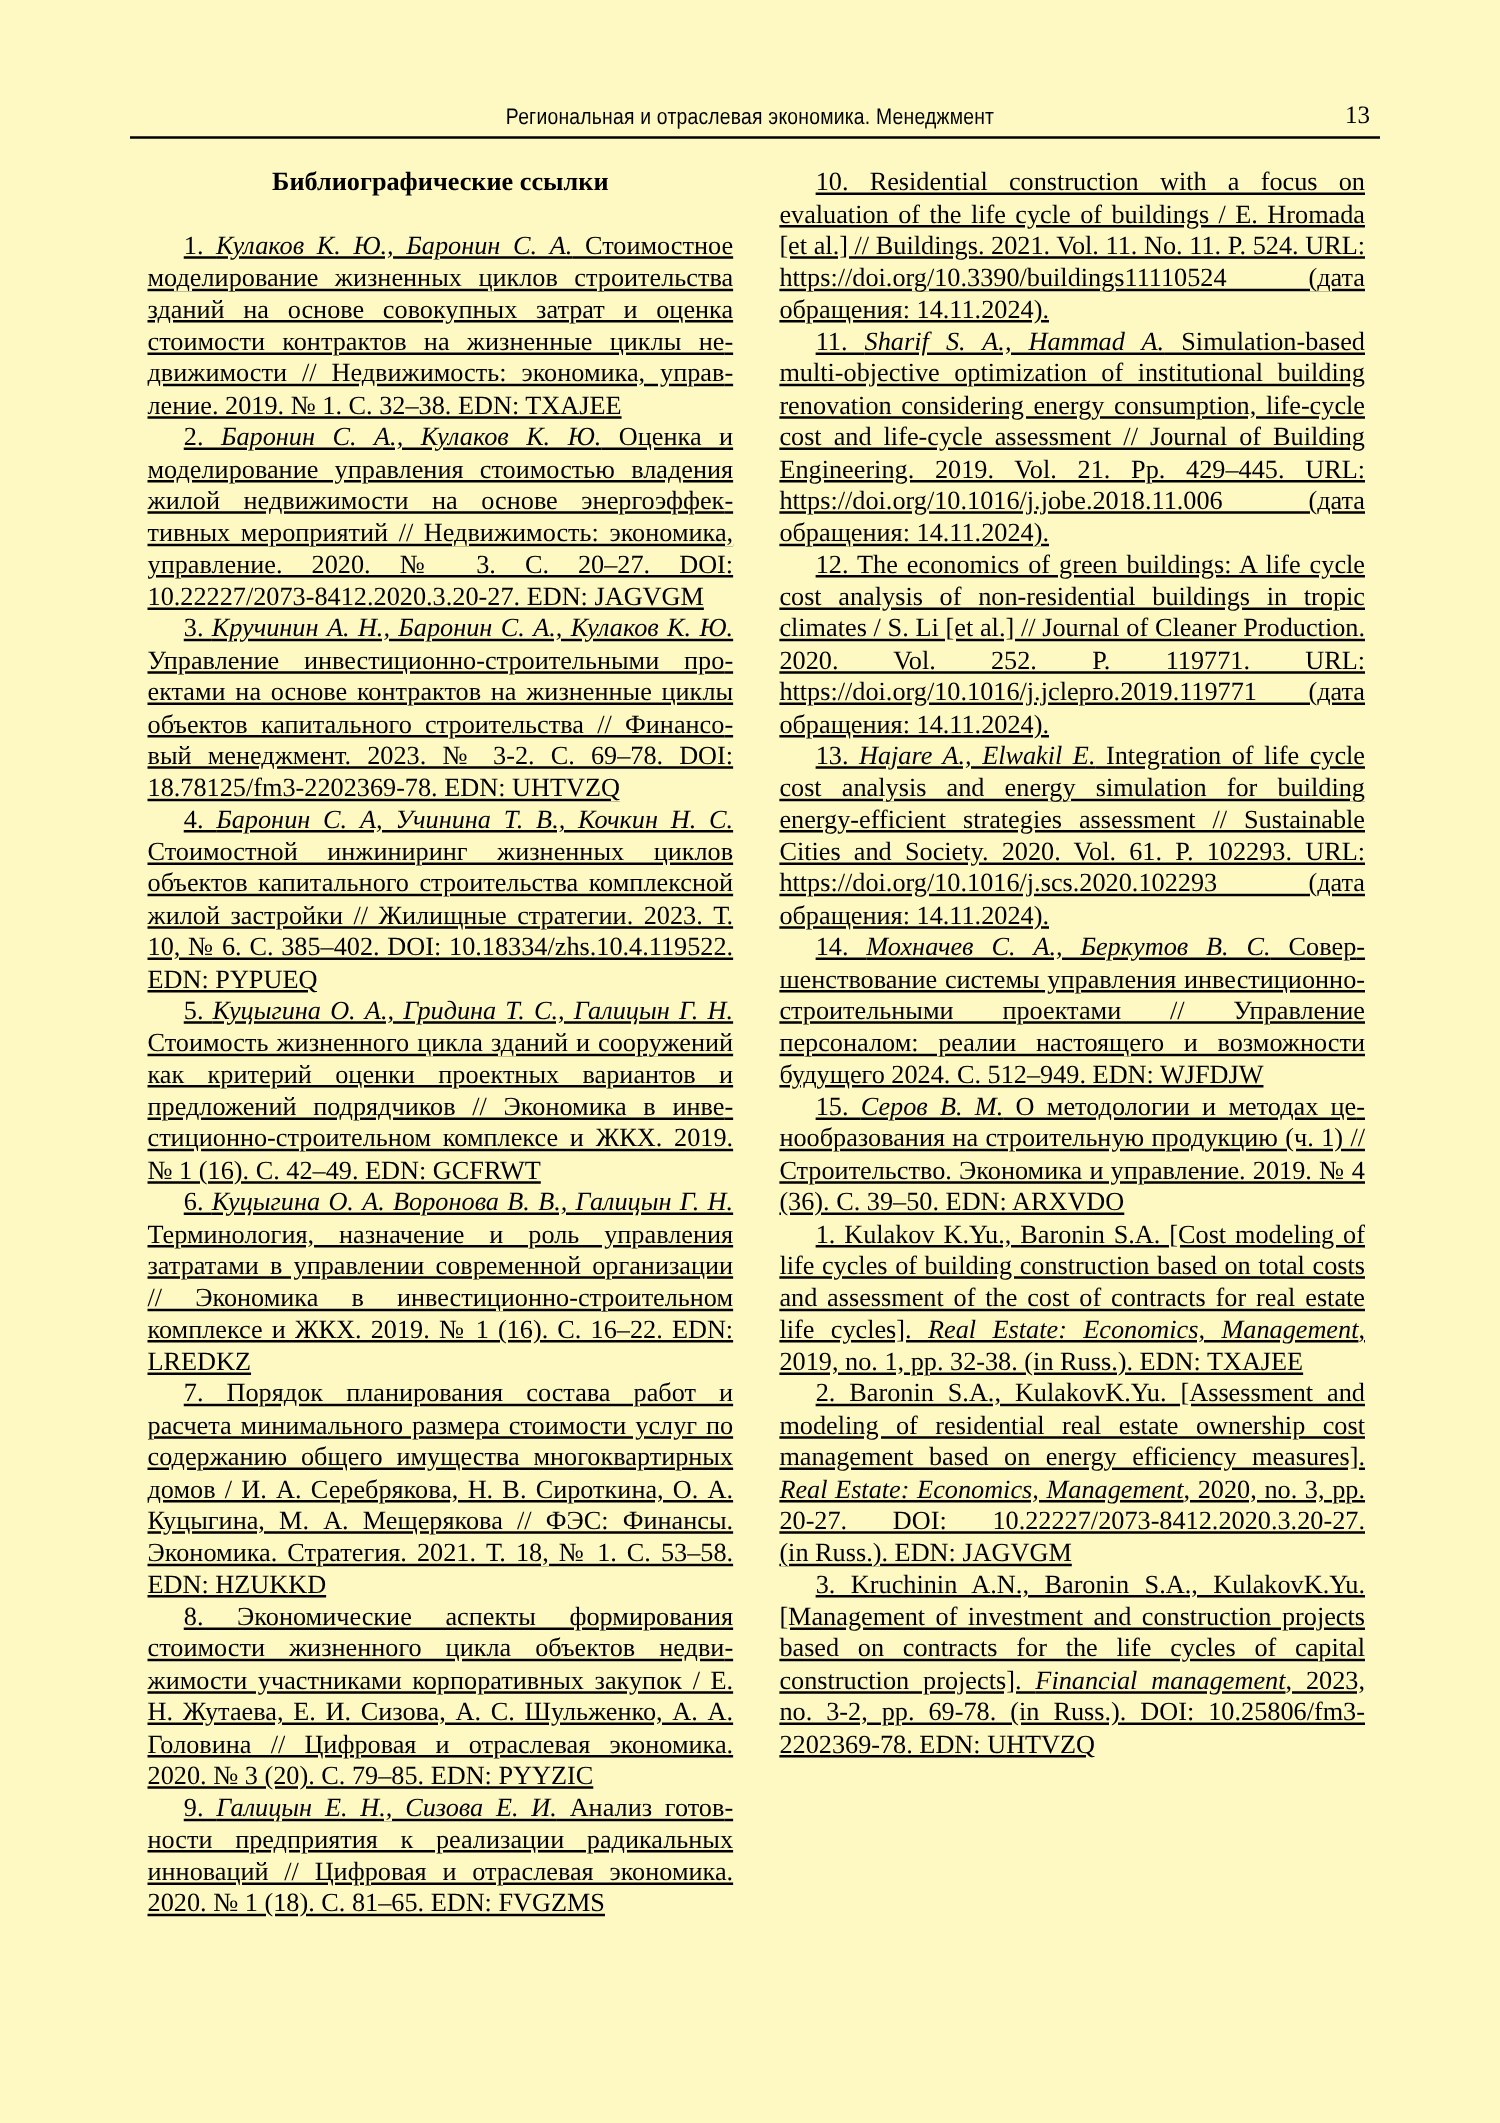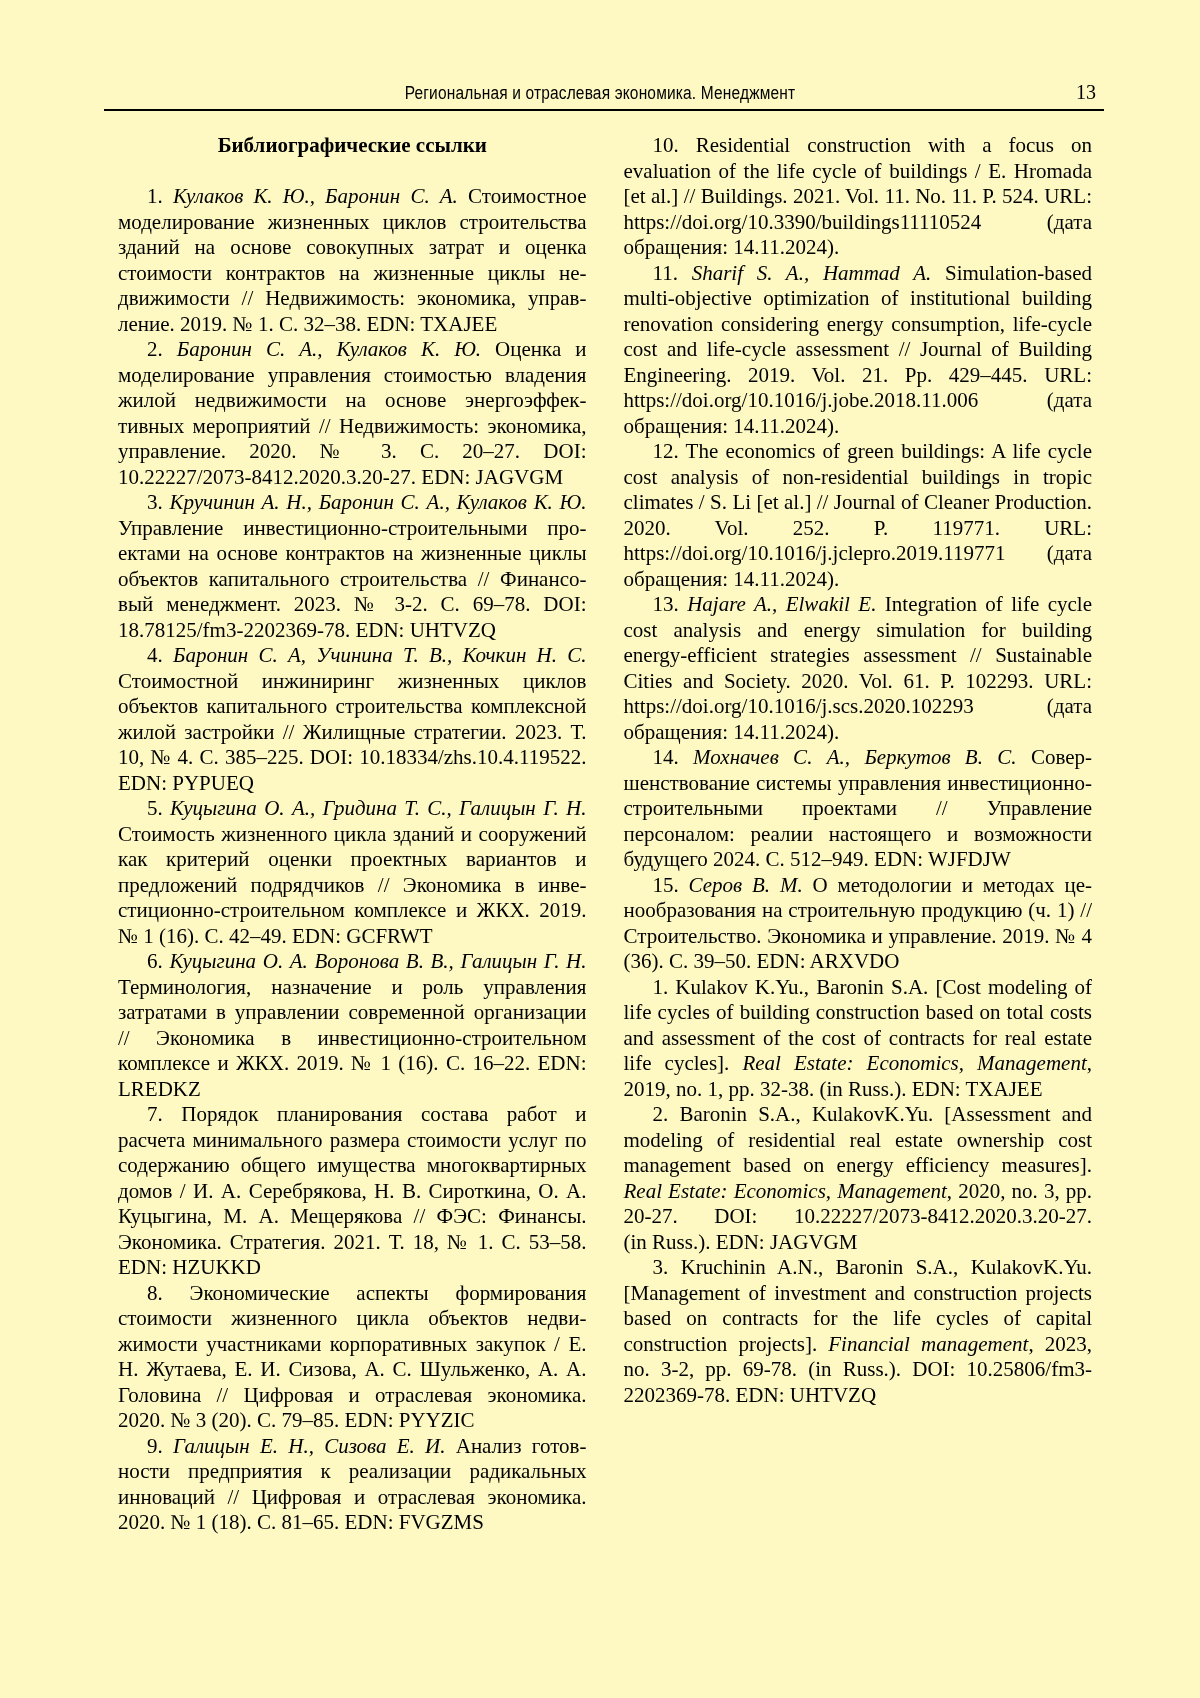--- a/index.html
+++ b/index.html
@@ -70,21 +70,21 @@
     text-align: center;
     margin: 0 0 25.5px 0;
   }
   .col-heading.mid {
     margin: 25.5px 0 25.5px 0;
   }
   .ref {
     margin: 0;
     text-indent: 29px;
   }
-  .ref span { display: inline; }
+  .ref span { display: inline; text-decoration: underline; }
   .it { font-style: italic; }
 </style>
 </head>
 <body>
 
 <div class="page">
 
   <div class="header-title">Региональная и отраслевая экономика. Менеджмент</div>
 
   <div class="page-num">13</div>
@@ -92,21 +92,21 @@
   <hr class="rule">
 
   <div class="columns">
 
     <section class="col col-left">
       <h2 class="col-heading">Библиографические ссылки</h2>
       <div>
           <p class="ref"><span class="rm">1. </span><span class="it">Кулаков К. Ю., Баронин С. А.</span><span class="rm"> Стоимостное моделирование жизненных циклов строительст­ва зданий на основе совокупных затрат и оценка стоимости контрактов на жизненные циклы не­движимости // Недвижимость: экономика, управ­ление. 2019. № 1. С. 32–38. EDN: TXAJEE</span></p>
           <p class="ref"><span class="rm">2. </span><span class="it">Баронин С. А., Кулаков К. Ю.</span><span class="rm"> Оценка и моделирование управления стоимостью владе­ния жилой недвижимости на основе энергоэффек­тивных мероприятий // Недвижимость: экономи­ка, управление. 2020. № 3. С. 20–27. DOI: 10.22227/2073-8412.2020.3.20-27. EDN: JAGVGM</span></p>
           <p class="ref"><span class="rm">3. </span><span class="it">Кручинин А. Н., Баронин С. А., Кулаков К. Ю.</span><span class="rm"> Управление инвестиционно-строительными про­ектами на основе контрактов на жизненные циклы объектов капитального строительства // Финансо­вый менеджмент. 2023. № 3-2. С. 69–78. DOI: 18.78125/fm3-2202369-78. EDN: UHTVZQ</span></p>
-          <p class="ref"><span class="rm">4. </span><span class="it">Баронин С. А, Учинина Т. В., Кочкин Н. С.</span><span class="rm"> Стоимостной инжиниринг жизненных циклов объектов капитального строительства ком­плексной жилой застройки // Жилищные страте­гии. 2023. Т. 10, № 4. С. 385–225. DOI: 10.18334/zhs.10.4.119522. EDN: PYPUEQ</span></p>
+          <p class="ref"><span class="rm">4. </span><span class="it">Баронин С. А, Учинина Т. В., Кочкин Н. С.</span><span class="rm"> Стоимостной инжиниринг жизненных циклов объектов капитального строительства ком­плексной жилой застройки // Жилищные страте­гии. 2023. Т. 10, № 6. С. 385–402. DOI: 10.18334/zhs.10.4.119522. EDN: PYPUEQ</span></p>
           <p class="ref"><span class="rm">5. </span><span class="it">Куцыгина О. А., Гридина Т. С., Галицын Г. Н.</span><span class="rm"> Стоимость жизненного цикла зданий и сооруже­ний как критерий оценки проектных вариантов и предложений подрядчиков // Экономика в инве­стиционно-строительном комплексе и ЖКХ. 2019. № 1 (16). С. 42–49. EDN: GCFRWT</span></p>
           <p class="ref"><span class="rm">6. </span><span class="it">Куцыгина О. А. Воронова В. В., Галицын Г. Н.</span><span class="rm"> Терминология, назначение и роль управления затратами в управлении современной организа­ции // Экономика в инвестиционно-строитель­ном комплексе и ЖКХ. 2019. № 1 (16). С. 16–22. EDN: LREDKZ</span></p>
           <p class="ref"><span class="rm">7. Порядок планирования состава работ и расчета минимального размера стоимости ус­луг по содержанию общего имущества много­квартирных домов / И. А. Серебрякова, Н. В. Си­роткина, О. А. Куцыгина, М. А. Мещерякова // ФЭС: Финансы. Экономика. Стратегия. 2021. Т. 18, № 1. С. 53–58. EDN: HZUKKD</span></p>
           <p class="ref"><span class="rm">8. Экономические аспекты формирования стоимости жизненного цикла объектов недви­жимости участниками корпоративных закупок / Е. Н. Жутаева, Е. И. Сизова, А. С. Шульженко, А. А. Головина // Цифровая и отраслевая эконо­мика. 2020. № 3 (20). С. 79–85. EDN: PYYZIC</span></p>
           <p class="ref"><span class="rm">9. </span><span class="it">Галицын Е. Н., Сизова Е. И.</span><span class="rm"> Анализ готов­ности предприятия к реализации радикальных инноваций // Цифровая и отраслевая экономика. 2020. № 1 (18). С. 81–65. EDN: FVGZMS</span></p>
         </div>
     </section>
 
     <section class="col col-right">
       <div>

